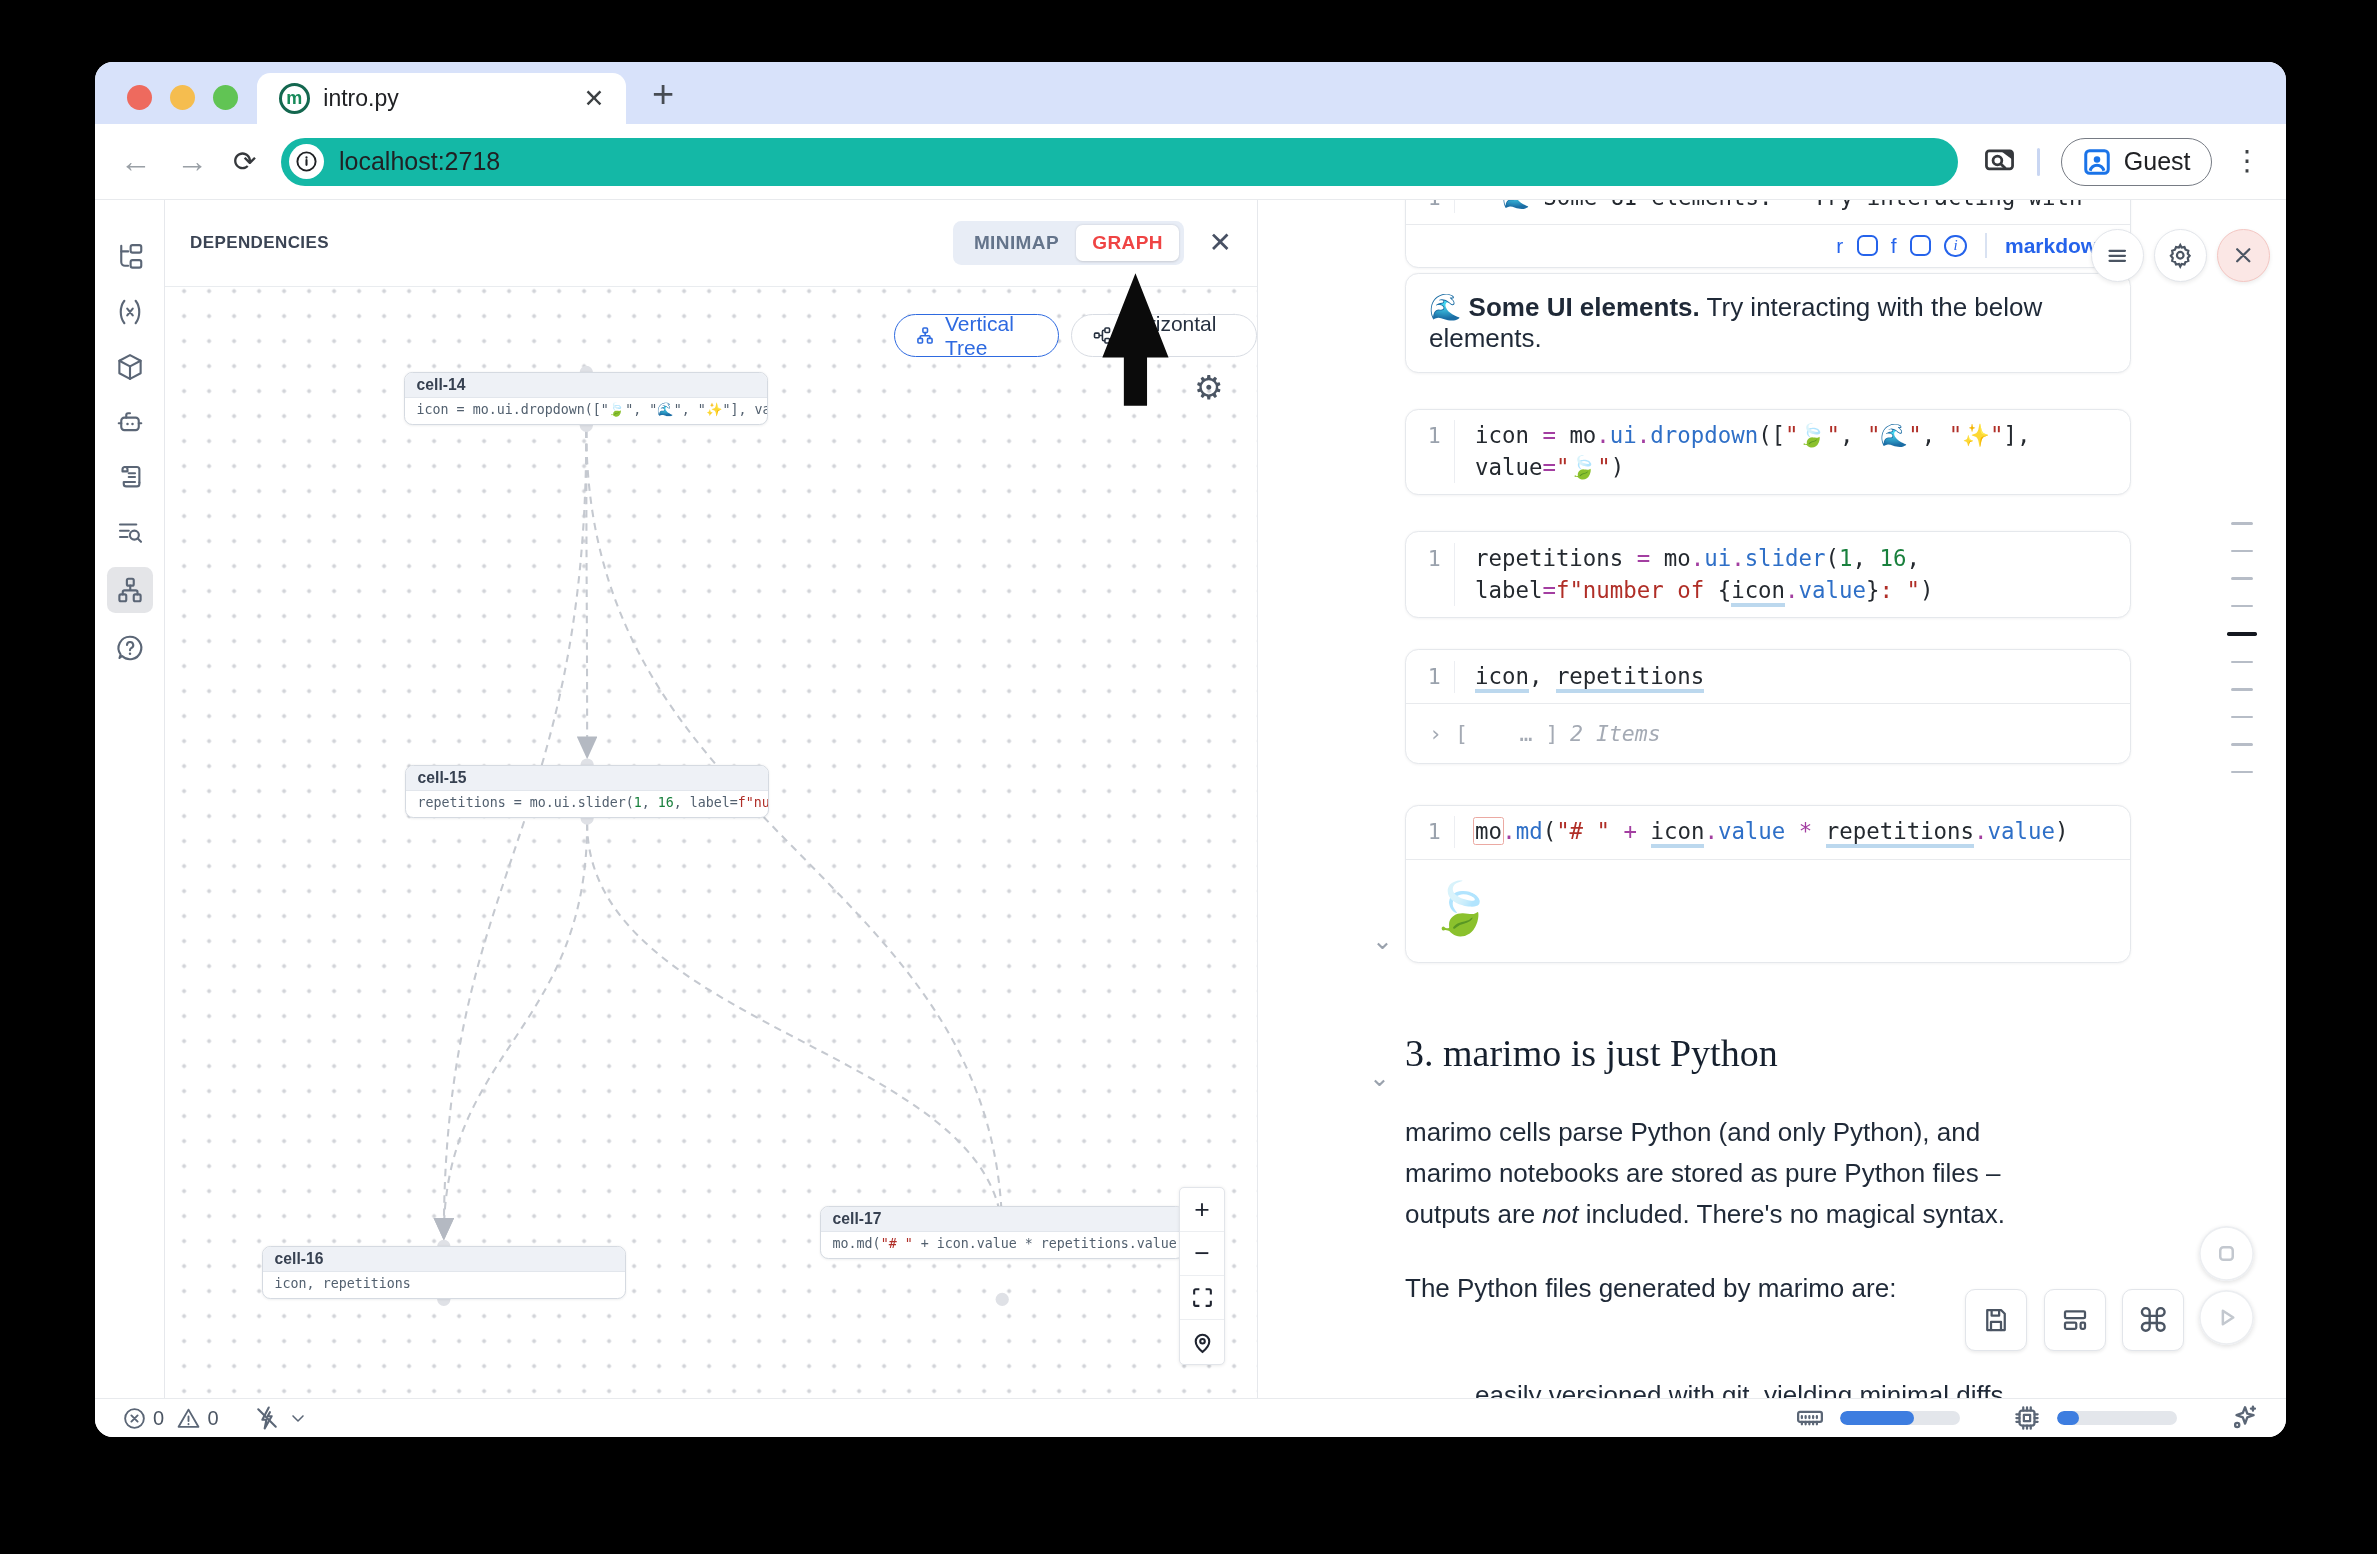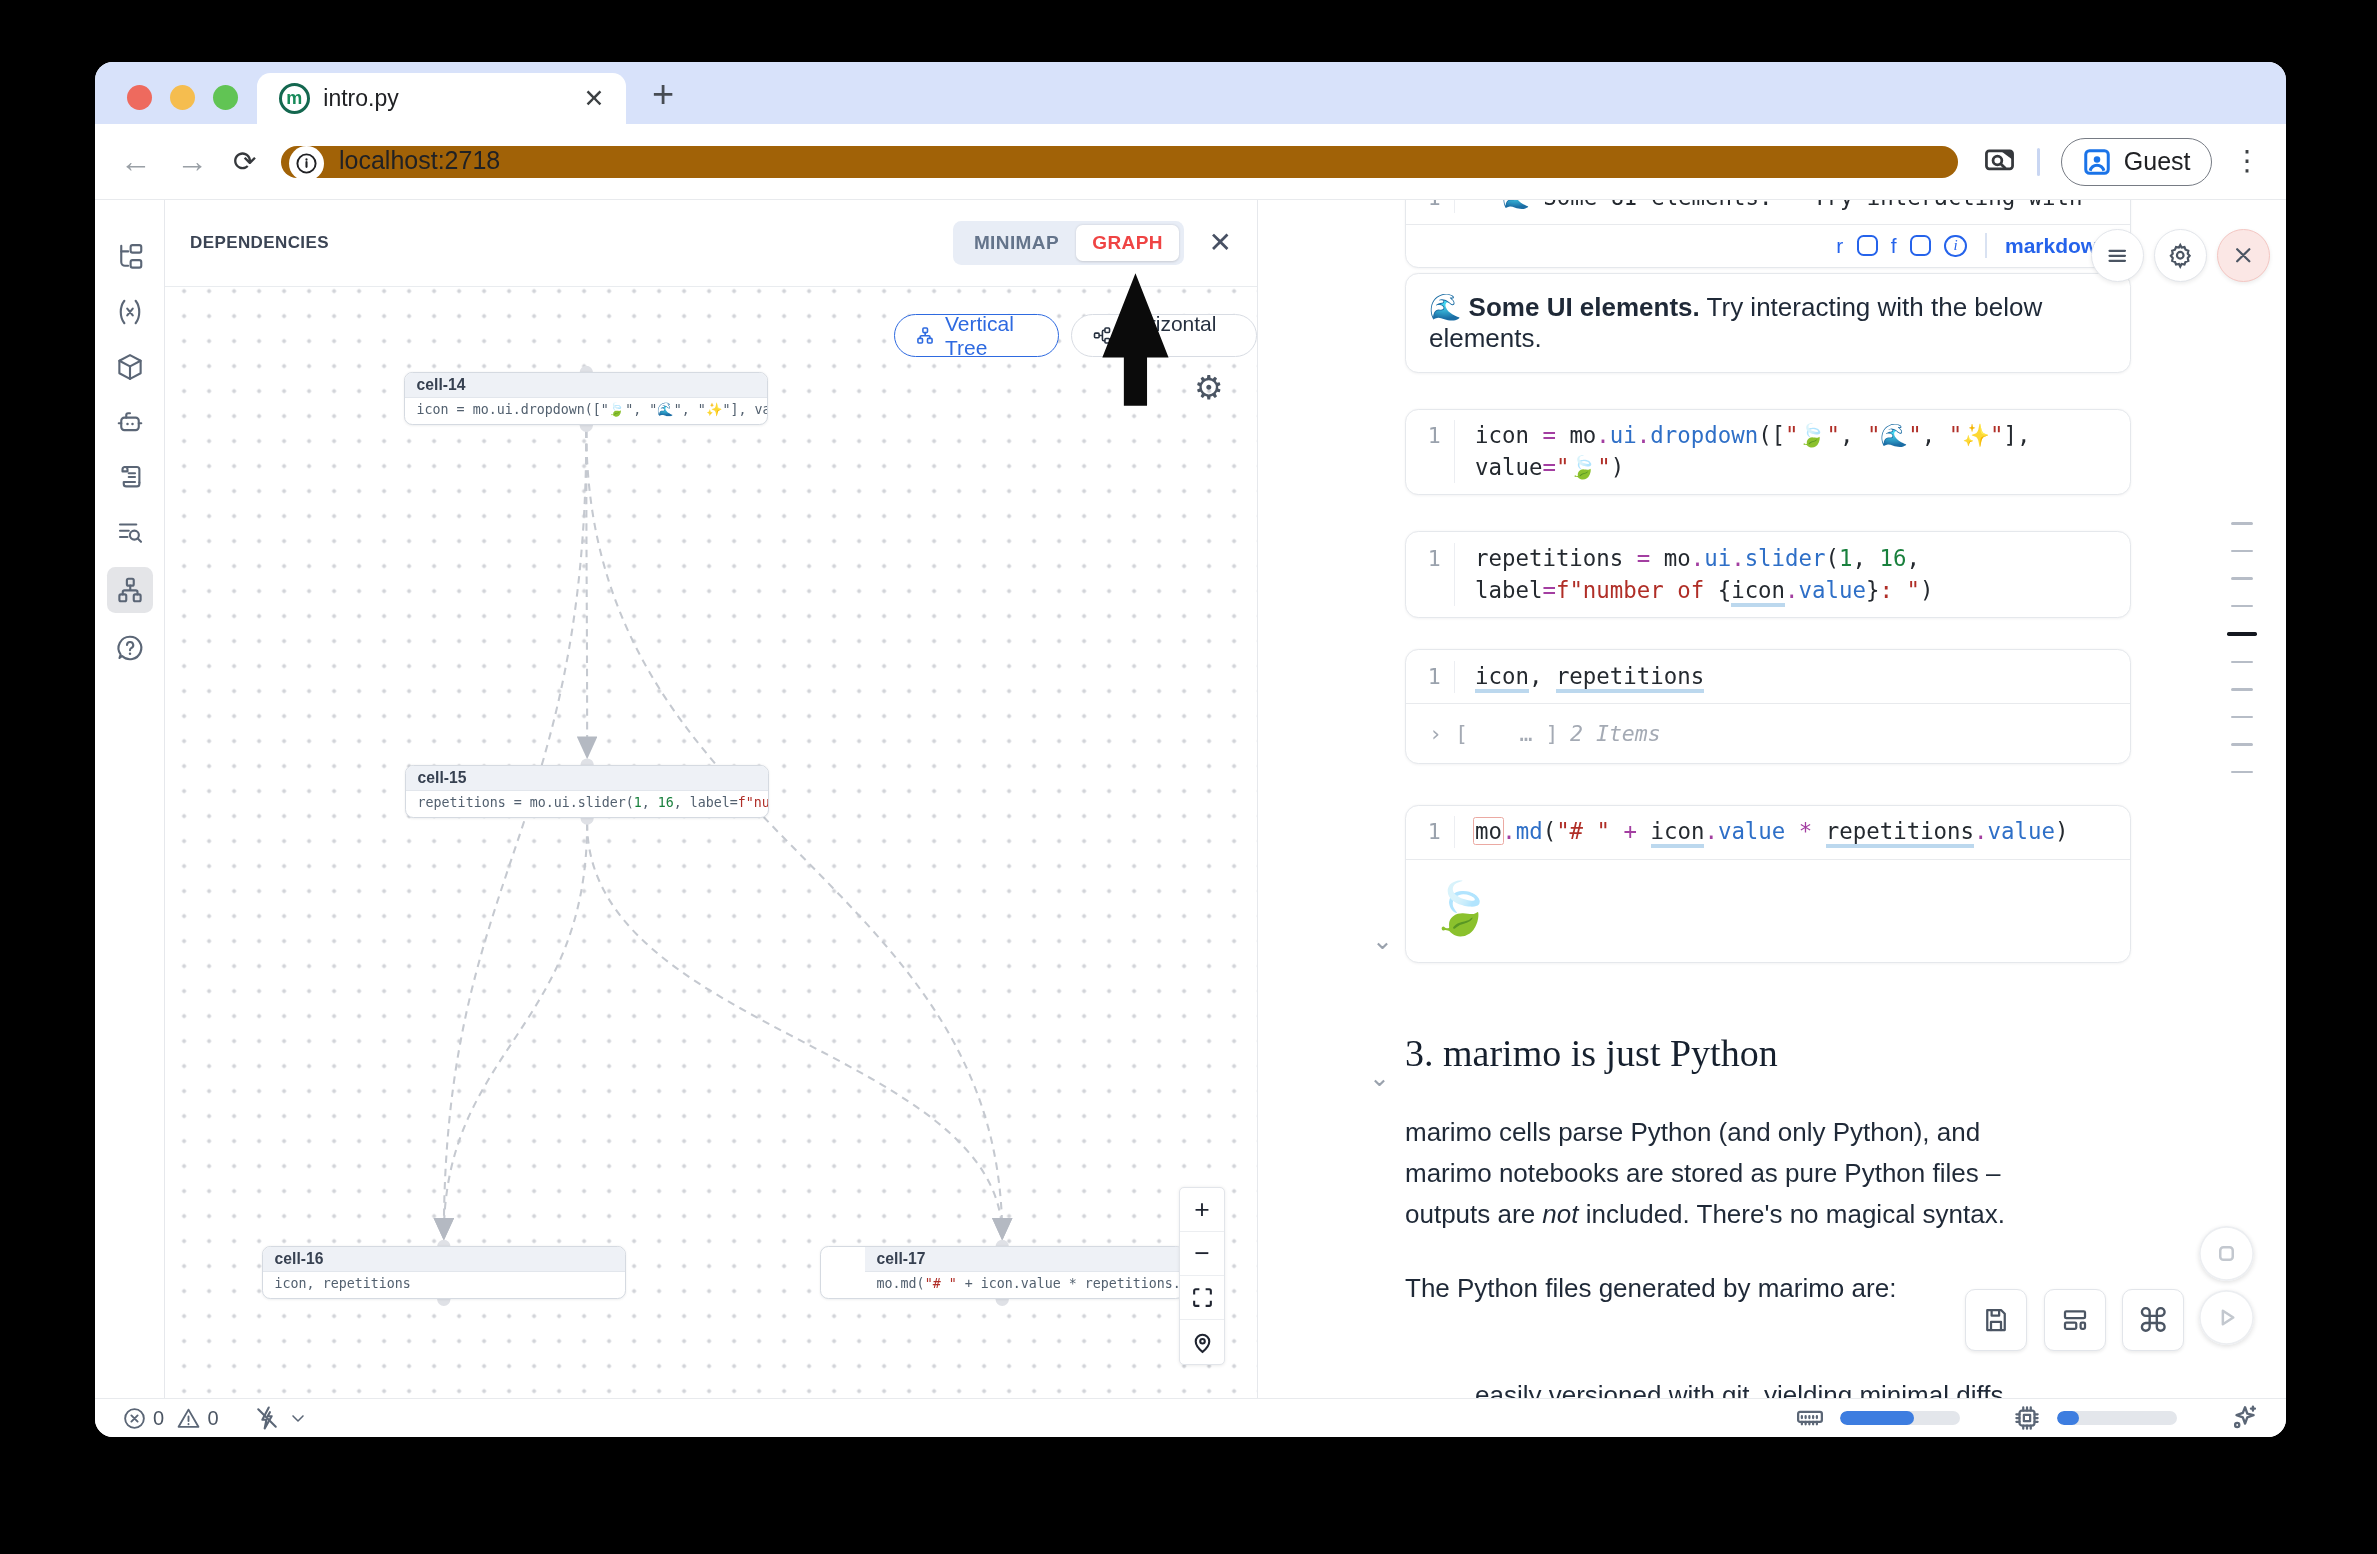--- a/index.html
+++ b/index.html
@@ -16,21 +16,21 @@
     border-radius:13.3px 13.3px 0 0;display:flex;align-items:center;padding:0 21.5px;gap:13.3px}
   .m-logo{width:31.5px;height:31.5px;border-radius:50%;border:3.3px solid #14674f;display:flex;
     align-items:center;justify-content:center;font-weight:bold;font-size:18px;color:#178a5a;flex:none}
   .tab-title{font-size:23px;color:#202124}
   .tab-close{margin-left:auto;font-size:25px;color:#3c4043;line-height:1}
   .newtab{position:absolute;left:557px;top:13.3px;font-size:38px;font-weight:300;color:#474c53;line-height:1}
   .toolbar{height:75px;background:#fff;display:flex;align-items:center;padding:0 25px;gap:25px;flex:none}
   .nav-ic{font-size:31.5px;line-height:1}
   .nav-back,.nav-fwd{color:#9aa0a6}
   .nav-reload{color:#35383c;font-size:28px}
-  .urlbar{flex:1;height:32px;background:#a16207;border-radius:24px;display:flex;
+  .urlbar{flex:1;height:48px;background:#14b8a6;border-radius:24px;display:flex;align-items:center;
     padding:0 7.5px;gap:15px}
   .info-bubble{width:35px;height:35px;border-radius:50%;background:#fff;display:flex;align-items:center;justify-content:center}
   .url-text{font-size:25px;color:#202124}
   .tb-right{display:flex;align-items:center;gap:21.5px}
   .vdiv{width:2.5px;height:28px;background:#c9d6f2;border-radius:1.7px}
   .guest{height:48px;border:1.7px solid #767b84;border-radius:24px;display:flex;align-items:center;
     gap:11.6px;padding:0 20px;background:#fff}
   .guest-label{font-size:25px;color:#202124}
   .dots{font-size:28px;color:#3c4043;letter-spacing:0;line-height:.6;text-align:center}
 
@@ -304,21 +304,21 @@
               <div class="gnode-c"><span class="tk-p">icon = mo.ui.dropdown(["🍃", "🌊", "✨"], value="🍃")</span></div>
             </div>
             <div class="gnode" style="left: 240px; top: 478px;">
               <div class="gnode-h">cell-15</div>
               <div class="gnode-c"><span class="tk-p">repetitions = mo.ui.slider(</span><span class="tk-num">1</span><span class="tk-p">, </span><span class="tk-num">16</span><span class="tk-p">, label=</span><span class="tk-str">f"number of </span></div>
             </div>
             <div class="gnode" style="left: 97px; top: 959px;">
               <div class="gnode-h">cell-16</div>
               <div class="gnode-c"><span class="tk-p">icon, repetitions</span></div>
             </div>
-            <div class="gnode" style="left: 655px; top: 959px; padding-left: 44px;">
+            <div class="gnode" style="left: 655px; top: 919px;">
               <div class="gnode-h">cell-17</div>
               <div class="gnode-c"><span class="tk-p">mo.md(</span><span class="tk-str">"# "</span><span class="tk-p"> + icon.value * repetitions.value)</span></div>
             </div>
           </div>
 
         <div class="tree-btns">
           <span class="tree-btn blue">
             <svg width="25" height="25" viewBox="0 0 24 24" fill="none" stroke="#2e6ae0" stroke-width="1.9">
                 <rect x="9.5" y="3" width="5.5" height="5.5" rx="1.2"></rect>
                 <rect x="3.5" y="15.5" width="5.5" height="5.5" rx="1.2"></rect>

